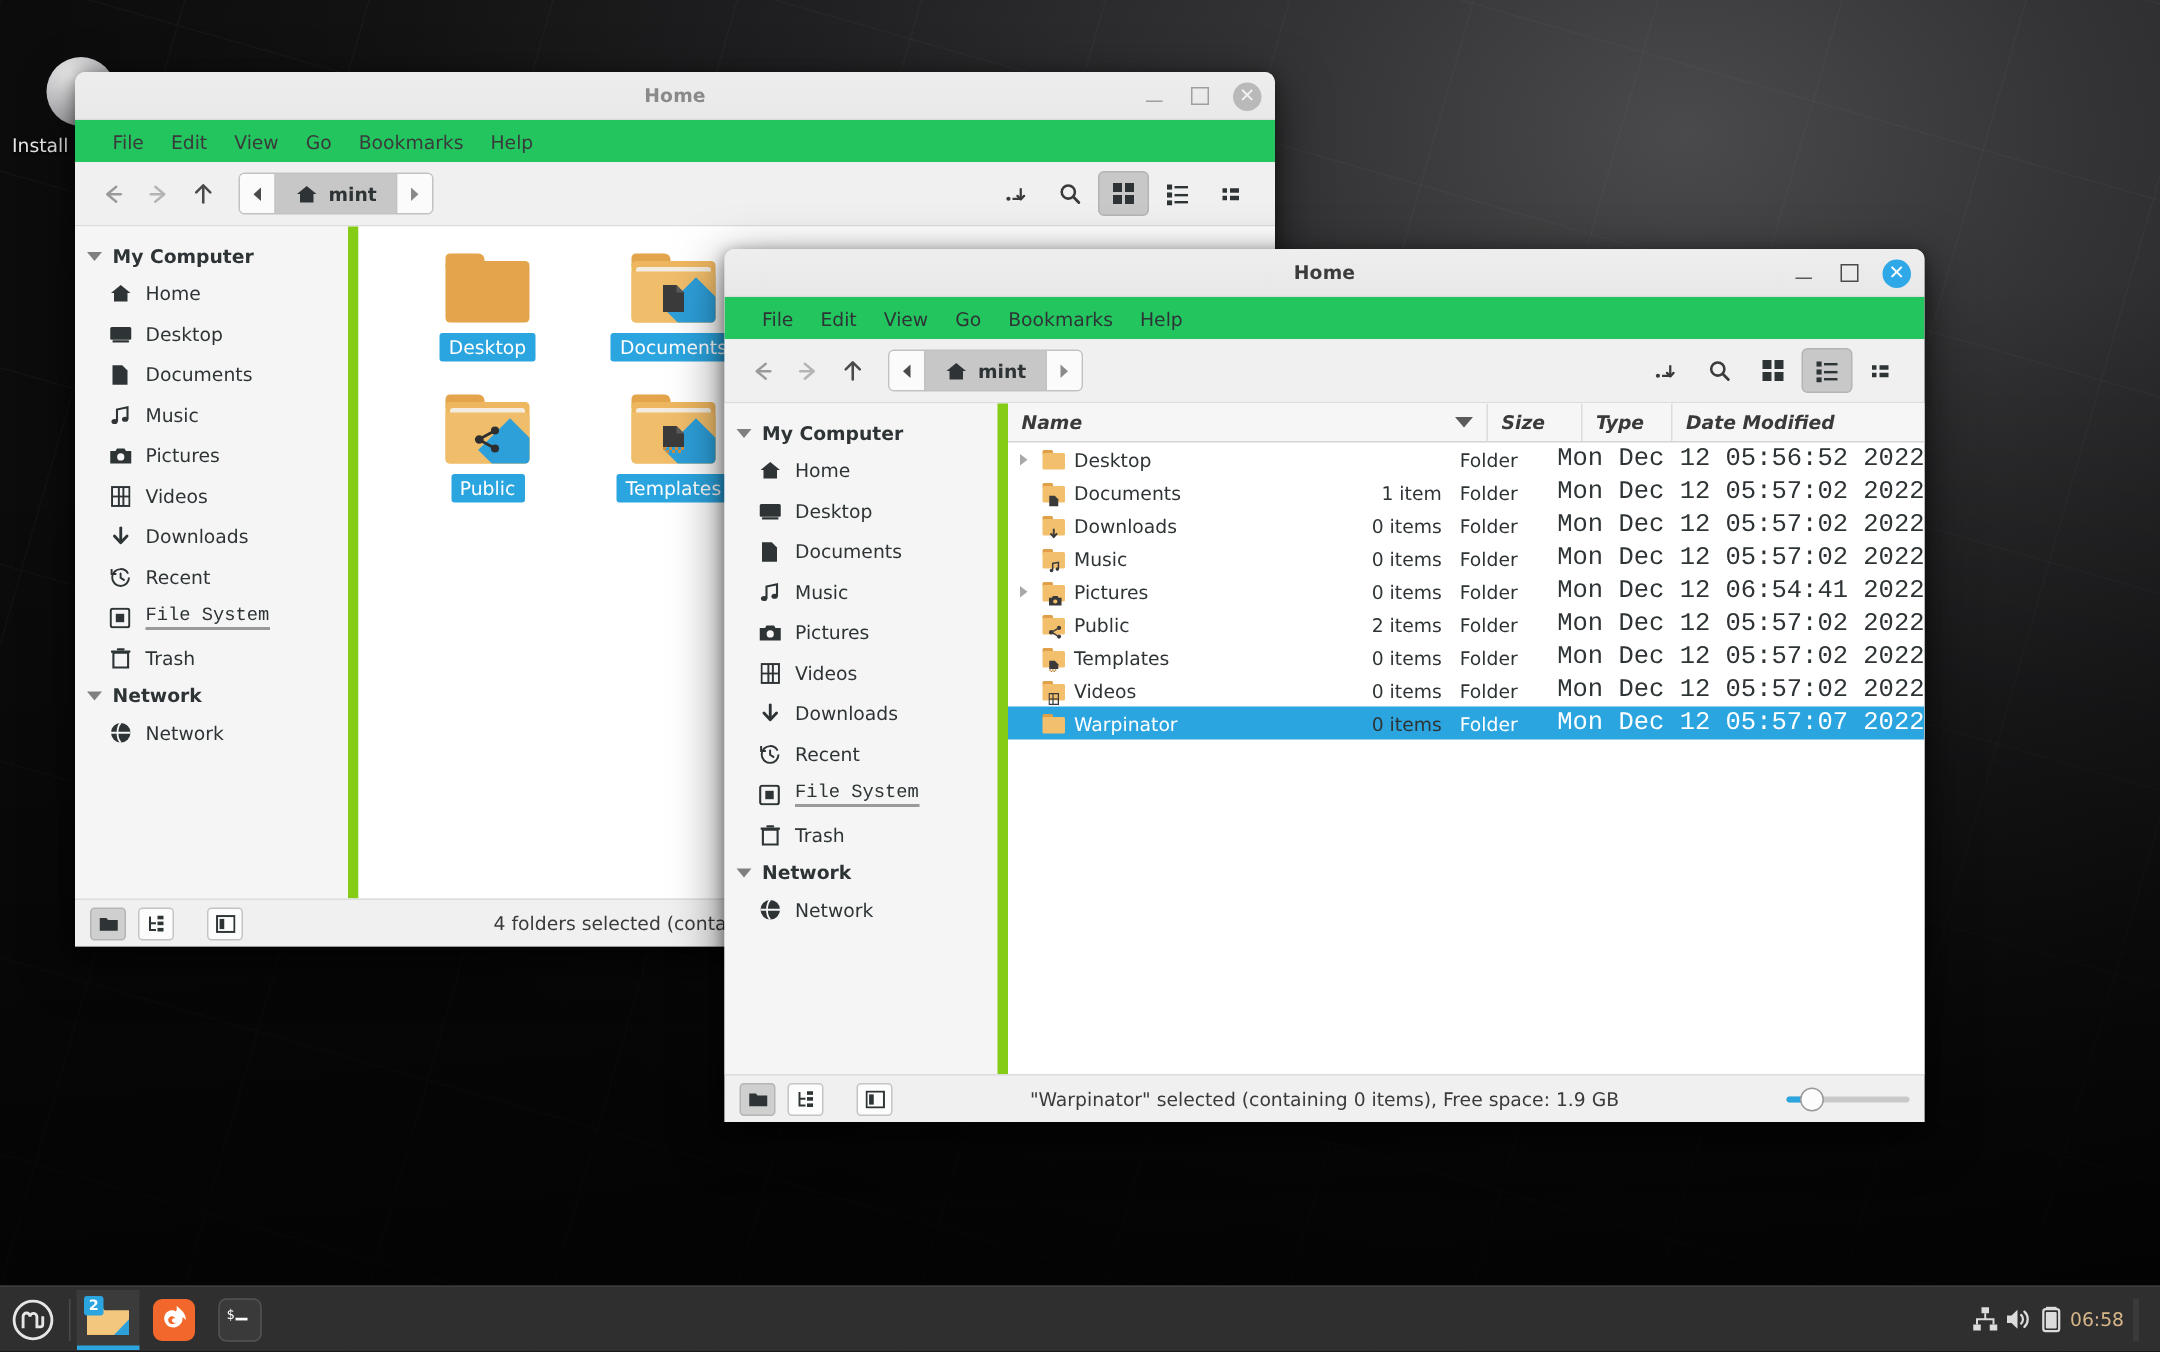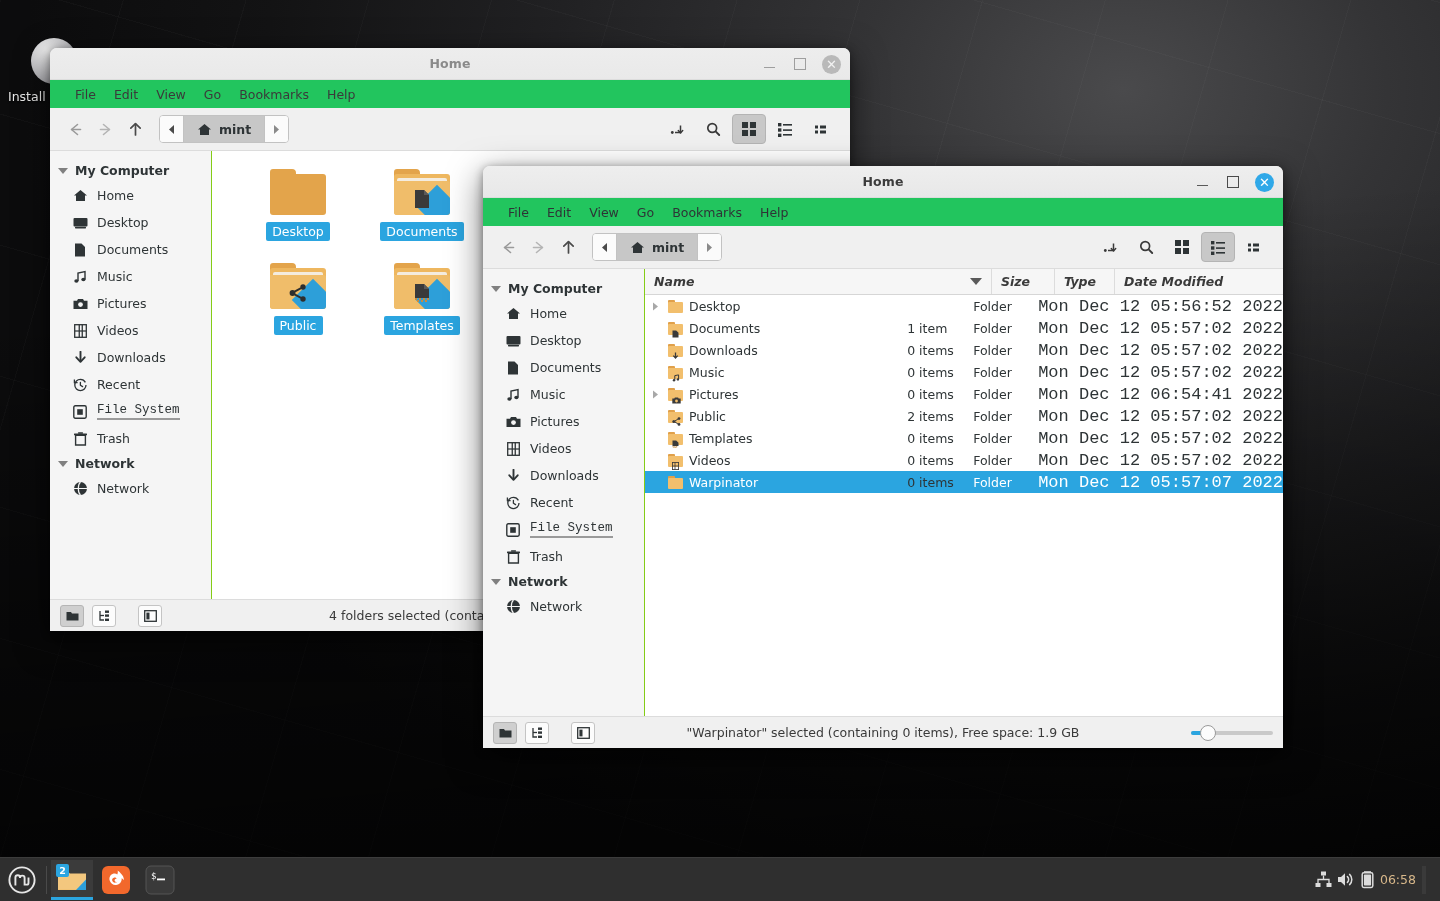--- a/index.html
+++ b/index.html
@@ -86,21 +86,21 @@
     display:flex; align-items:center; gap:7px; padding: 0 13px; background:#c7c7c7;
     border-left:1px solid #c2c2c2; border-right:1px solid #c2c2c2; cursor:pointer;
   }
   .pb-crumb span { font-size:12.5px; font-weight:bold; color:#2e3436; }
   .tb-spacer { flex:1; }
   .tb-icon { width: 34px; height:30px; display:flex; align-items:center; justify-content:center; border-radius:4px; cursor:pointer; margin-left:2px; }
   .tb-icon.active { background:#c8c8c8; border:1px solid #b4b4b4; }
 
   .body-area { flex:1; display:flex; min-height:0; background:#fff; border-top:1px solid #dcdcdc; }
   .sidebar {
-    width: 162px; flex:none; background:#f5f5f5; border-right:1px solid #84cc16;
+    width: 189px; flex:none; background:#f5f5f5; border-right:7px solid #84cc16;
     padding-top: 8px; overflow:hidden;
   }
   .sb-head {
     display:flex; align-items:center; gap:7px; padding: 4px 8px 4px 8px;
     font-size: 12.5px; font-weight:bold; color:#2e3436; cursor:pointer;
   }
   .sb-head .tri { width:0;height:0;border-left:5px solid transparent;border-right:5px solid transparent;border-top:6px solid #808080; }
   .sb-item {
     display:flex; align-items:center; gap:9px; padding: 3px 8px 3px 22px;
     font-size: 12.5px; color:#2e3436; cursor:pointer; height:27px;
@@ -151,21 +151,21 @@
   .lh .sortarrow { position:absolute; right:9px; width:0;height:0;
     border-left:6px solid transparent;border-right:6px solid transparent;border-top:7px solid #5a5a5a; }
   .lh.size { width:63px; }
   .lh.type { width:60px; }
   .lh.date { flex:none; width:auto; min-width:168px; border-right:none; }
   .lrow { display:flex; height:22px; align-items:center; font-size:12.5px; color:#2e3436; cursor:pointer; }
   .lrow.selected { background:#2ba5e0; color:#fff; }
   .lc-name { flex:1; min-width:0; display:flex; align-items:center; gap:6px; padding-left:3px; }
   .lc-name .expander { width:14px; flex:none; display:flex; align-items:center; justify-content:center; }
   .lc-name .fico { width:15px; height:13px; flex:none; position:relative; }
-  .lc-size { width:63px; padding-right:9px; font-size:12.5px;margin-top:44px; }
+  .lc-size { width:63px; text-align:right; padding-right:9px; font-size:12.5px;margin-top:44px; }
   .lc-type { width:60px; padding-left:3px; font-size:12.5px; }
   .lc-date { min-width:168px; padding-left:8px; font-family:Liberation Mono, monospace; font-size:17px; }
 
   .mini-folder { width:15px; height:13px; position:relative; display:block; }
   .mini-folder .mtab { position:absolute; left:0; top:0; width:7px; height:3px; background:#e0a04a; border-radius:1px 1px 0 0; }
   .mini-folder .mbody { position:absolute; left:0; top:2px; width:15px; height:11px; background:#f2bf6d; border-radius:1px; }
   .mini-folder .membl { position:absolute; left:4px; top:4px; width:7px; height:7px; }
 
   .zoomslider { position:absolute; right:10px; top:50%; transform:translateY(-50%); width:82px; height:16px; cursor:pointer; }
   .zoomslider .track { position:absolute; left:0; top:6px; width:82px; height:4px; background:#c9c9c9; border-radius:2px; }

